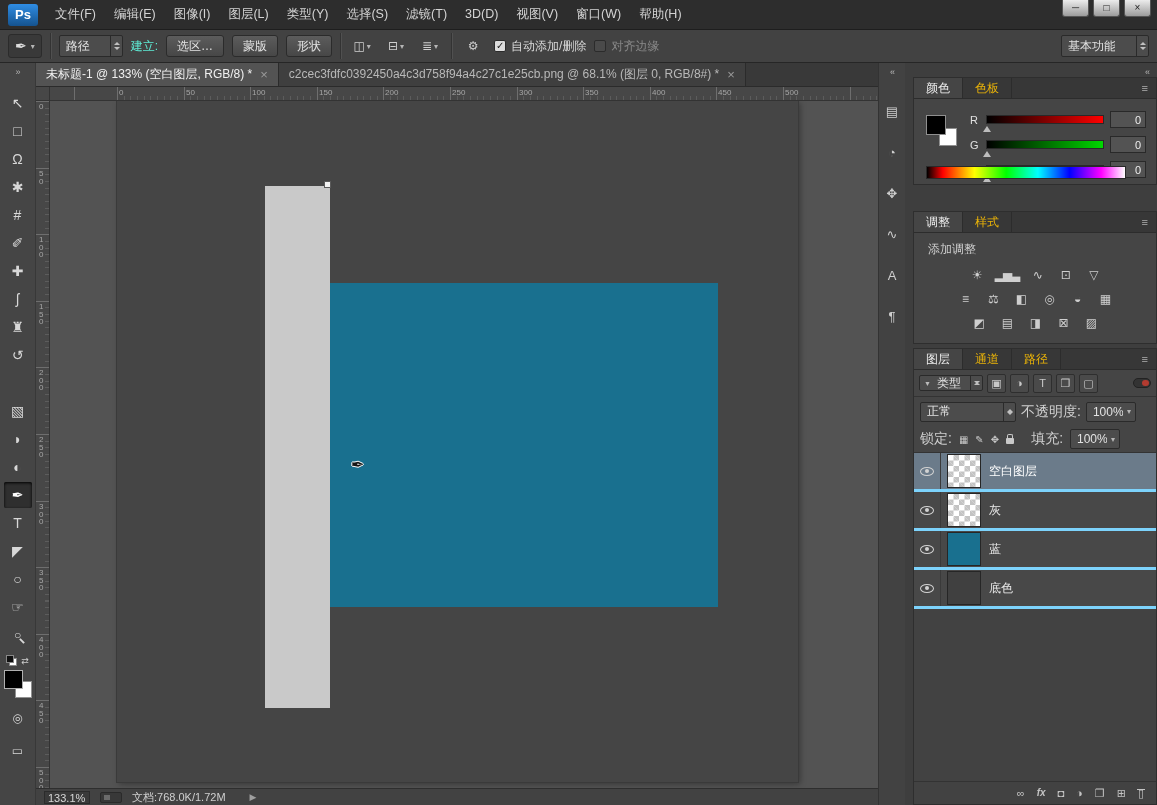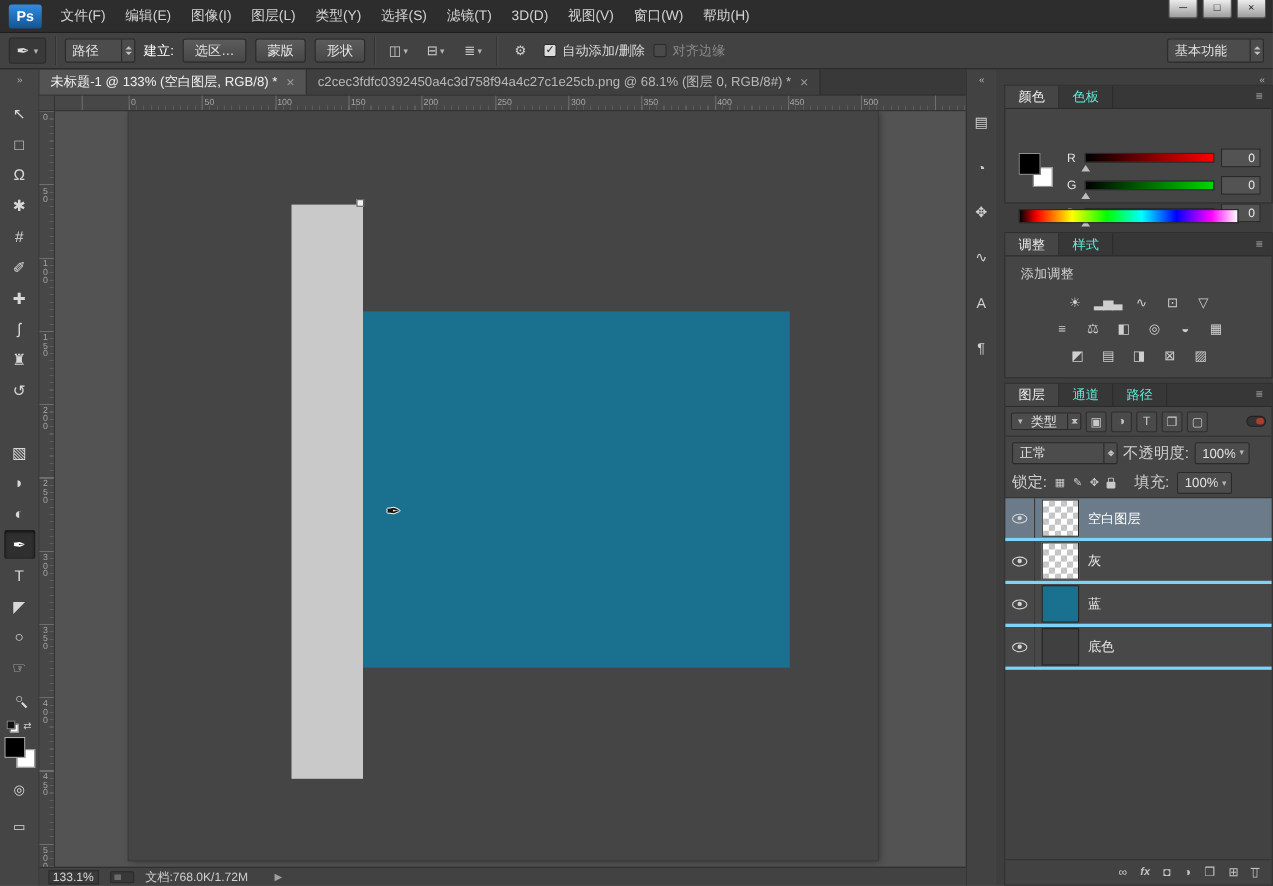--- a/index.html
+++ b/index.html
@@ -31,21 +31,21 @@
   .caret { color:#b5b5b5; font-size:8px; }
   .vsep { width:1px; height:26px; background:#333; box-shadow:1px 0 0 #505050; }
   .dropdown { display:flex; align-items:center; height:22px; background:#4c4c4c;
     border:1px solid #2a2a2a; border-radius:2px; color:#e2e2e2; font-size:12px; }
   .dd-text { padding:0 6px; flex:1; white-space:nowrap; overflow:hidden; }
   .spinner { width:12px; align-self:stretch; border-left:1px solid #2a2a2a; position:relative; flex:none; }
   .spinner::before, .spinner::after { content:''; position:absolute; left:3px; border:3px solid transparent; }
   .spinner::before { top:3px; border-bottom-color:#c0c0c0; }
   .spinner::after { bottom:3px; border-top-color:#c0c0c0; }
   #mode-dd { width:64px; }
-  .opt-label { font-size:12px; color:#ffffff; }
+  .opt-label { font-size:12px; color:#5eead4; }
   .opt-btn { height:22px; padding:0 10px; background:linear-gradient(#5c5c5c,#474747);
     border:1px solid #2b2b2b; border-radius:3px; color:#e4e4e4; font-size:12px;
     display:flex; align-items:center; }
   .icon-btn { height:22px; min-width:26px; display:flex; align-items:center; justify-content:center;
     gap:2px; color:#cfcfcf; font-size:12px; }
   .chk { display:flex; align-items:center; gap:5px; font-size:12px; color:#dadada; }
   .chk-box { width:12px; height:12px; background:#dcdcdc; border:1px solid #2b2b2b; border-radius:2px;
     color:#1c1c1c; font-size:10px; line-height:10px; text-align:center; font-weight:bold; }
   .chk.disabled { color:#8a8a8a; }
   .chk-box.empty { background:#4a4a4a; color:transparent; }
@@ -111,26 +111,26 @@
   #dockstrip { position:absolute; top:63px; left:878px; width:27px; bottom:0; background:#424242;
     border-left:1px solid #333; display:flex; flex-direction:column; align-items:center; }
   .dock-collapse { height:14px; color:#bbb; font-size:9px; margin-top:4px; letter-spacing:-1px; }
   .dock-icon { width:22px; height:22px; margin-top:19px; display:flex; align-items:center;
     justify-content:center; color:#cfcfcf; font-size:13px; flex:none; }
   
   #rightcol { position:absolute; top:63px; left:905px; width:252px; bottom:0; background:#3e3e3e; }
   #dock-collapse-top { position:absolute; right:8px; top:4px; color:#b5b5b5; font-size:9px; letter-spacing:-1px; }
   .panel { position:absolute; left:8px; right:0; background:#454545; border:1px solid #2e2e2e;
     display:flex; flex-direction:column; }
-  #panel-color  { top:14px;  height:108px;gap:24px; }
+  #panel-color  { top:14px;  height:108px; }
   #panel-adjust { top:148px; height:133px; }
   #panel-layers { top:285px; bottom:0; }
   .phead { height:21px; background:#373737; display:flex; align-items:stretch;
     border-bottom:1px solid #2c2c2c; flex:none; }
-  .ptab { padding:0 12px; font-size:12px; color:#5eead4; display:flex; align-items:center;
+  .ptab { padding:0 12px; font-size:12px; color:#eab308; display:flex; align-items:center;
     border-right:1px solid #2c2c2c; }
   .ptab.active { background:#454545; color:#ececec; }
   .pmenu { margin-left:auto; padding:0 8px; color:#b0b0b0; font-size:11px; display:flex; align-items:center; }
   
   #panel-color .pbody { flex:1; position:relative; padding:12px 10px 8px 10px; }
   .mini-swatch { position:absolute; left:12px; top:16px; width:31px; height:31px; }
   .msbg { position:absolute; right:0; bottom:0; width:18px; height:18px; background:#fff; border:1px solid #8f8f8f; }
   .msfg { position:absolute; left:0; top:0; width:20px; height:20px; background:#000; border:1px solid #8f8f8f; }
   .slider-rows { margin-left:46px; display:flex; flex-direction:column; gap:8px; }
   .srow { display:flex; align-items:center; gap:6px; }

